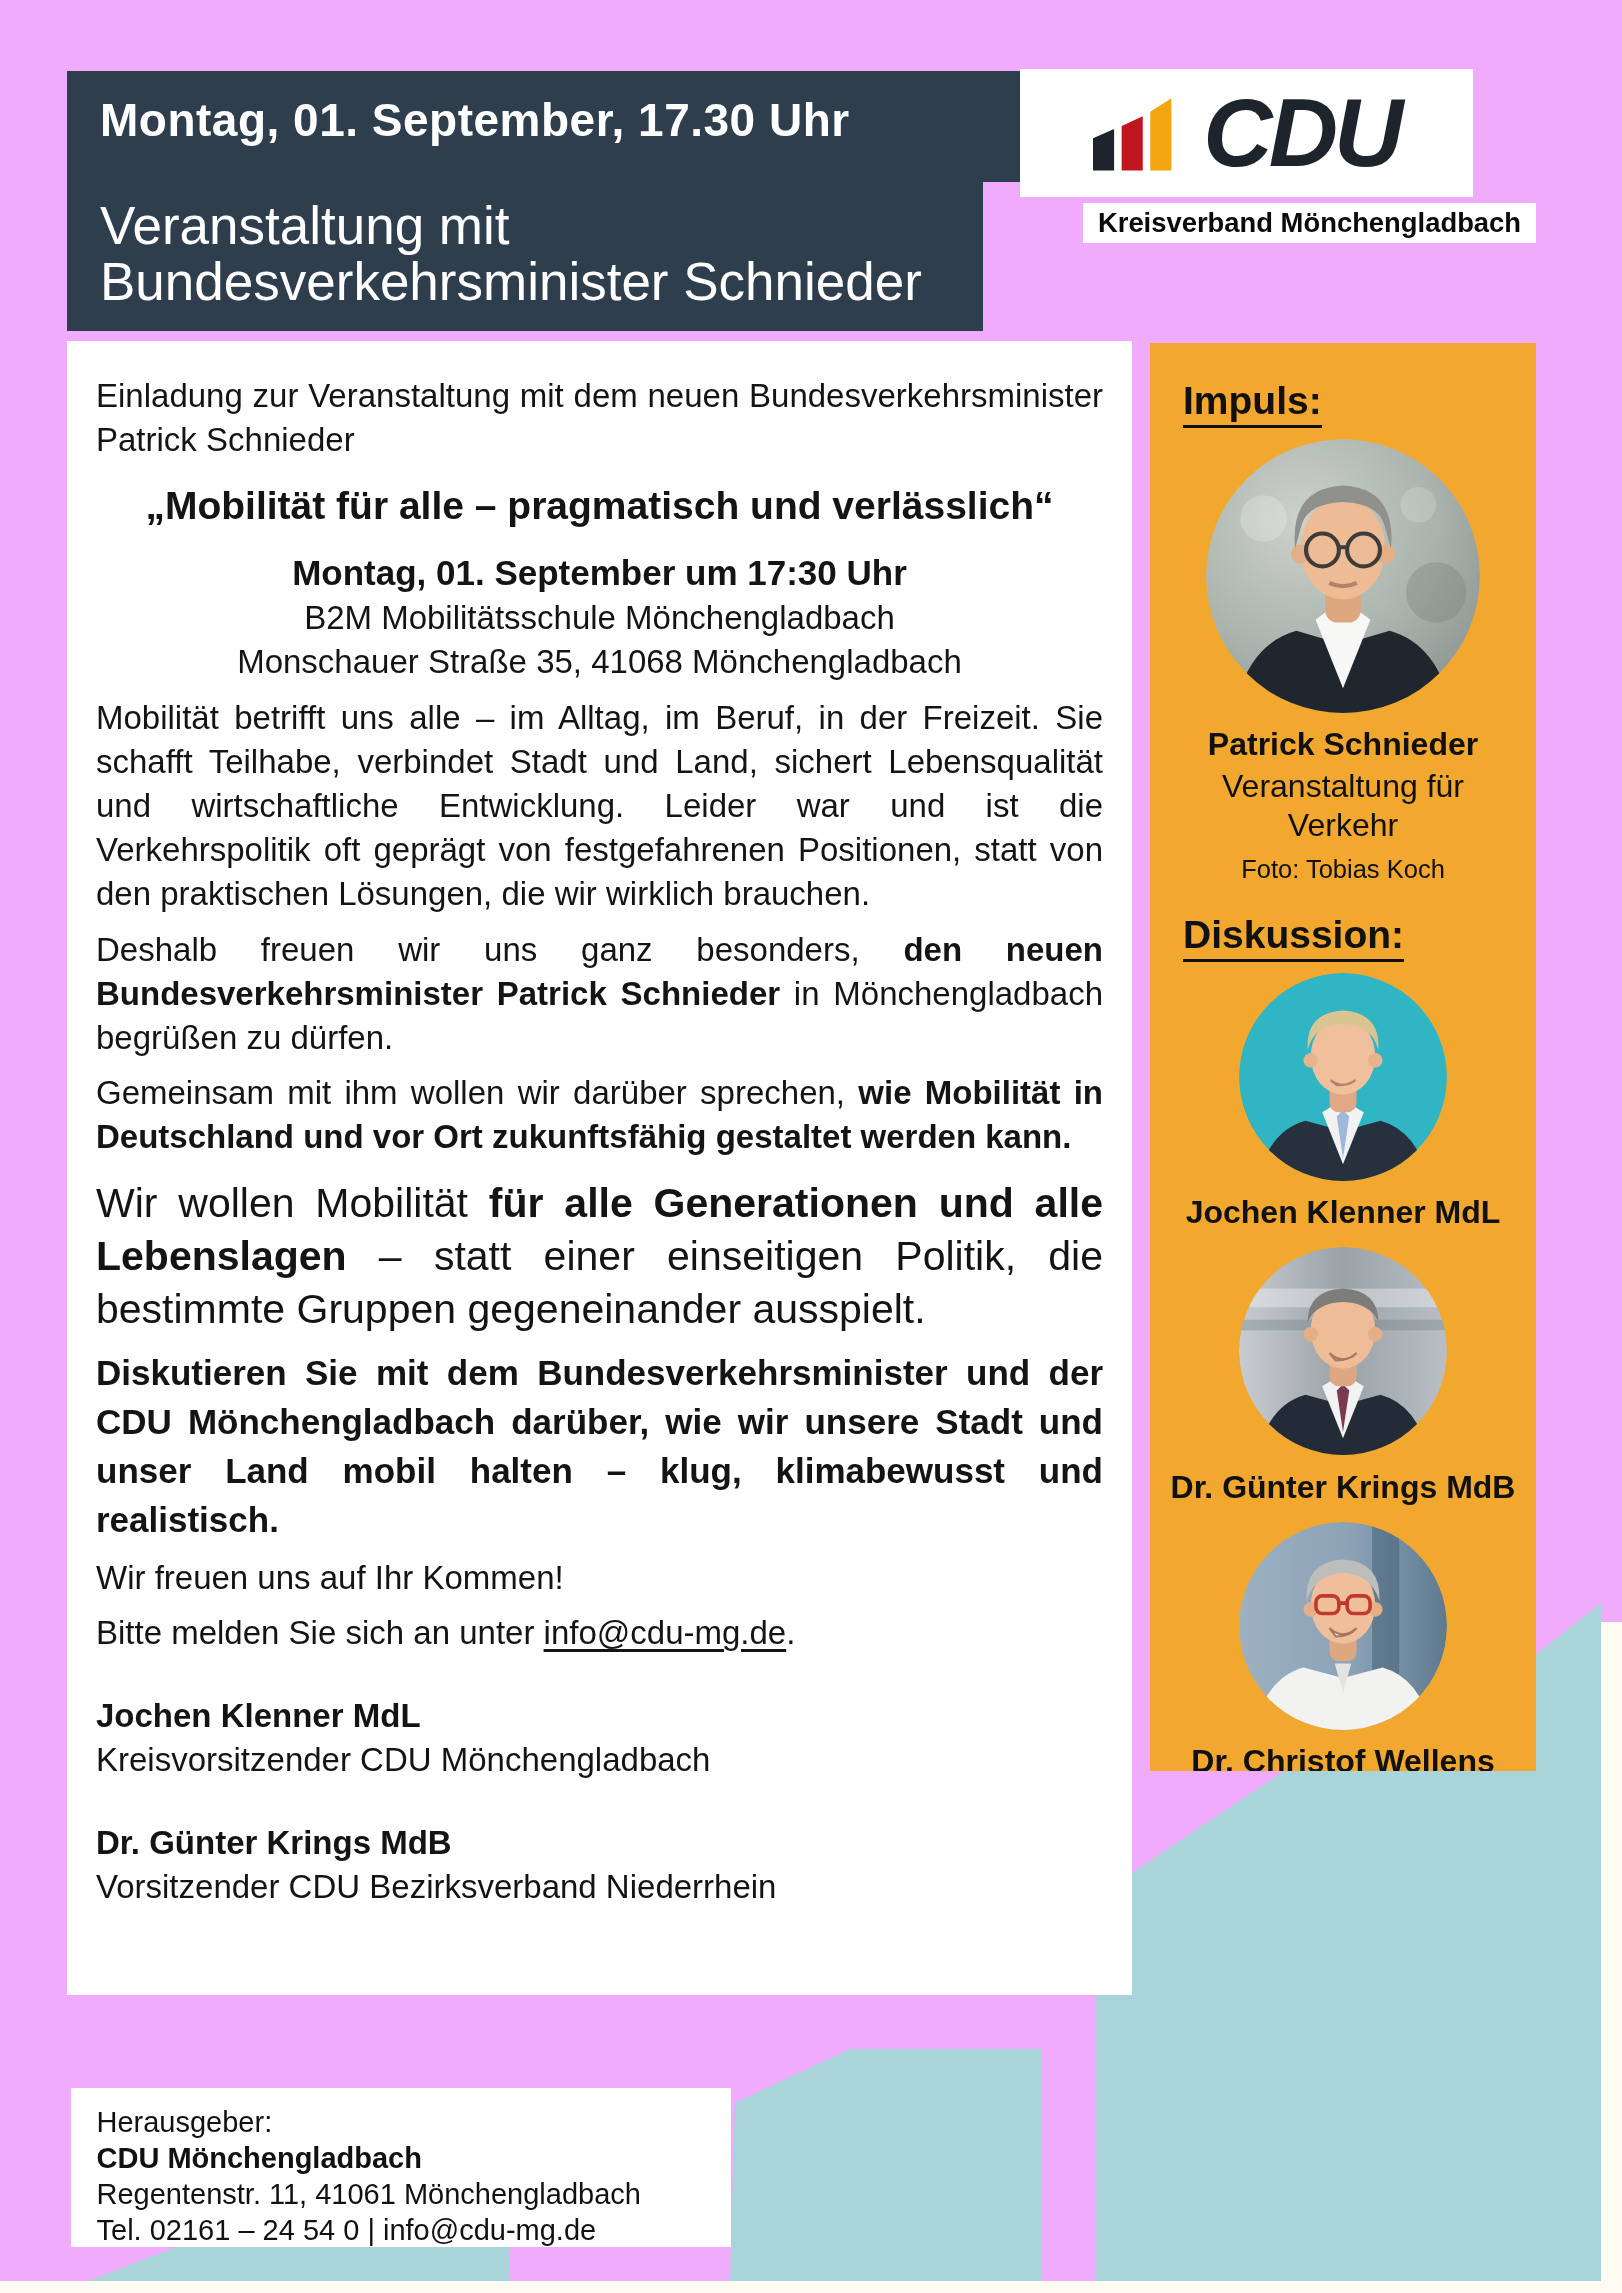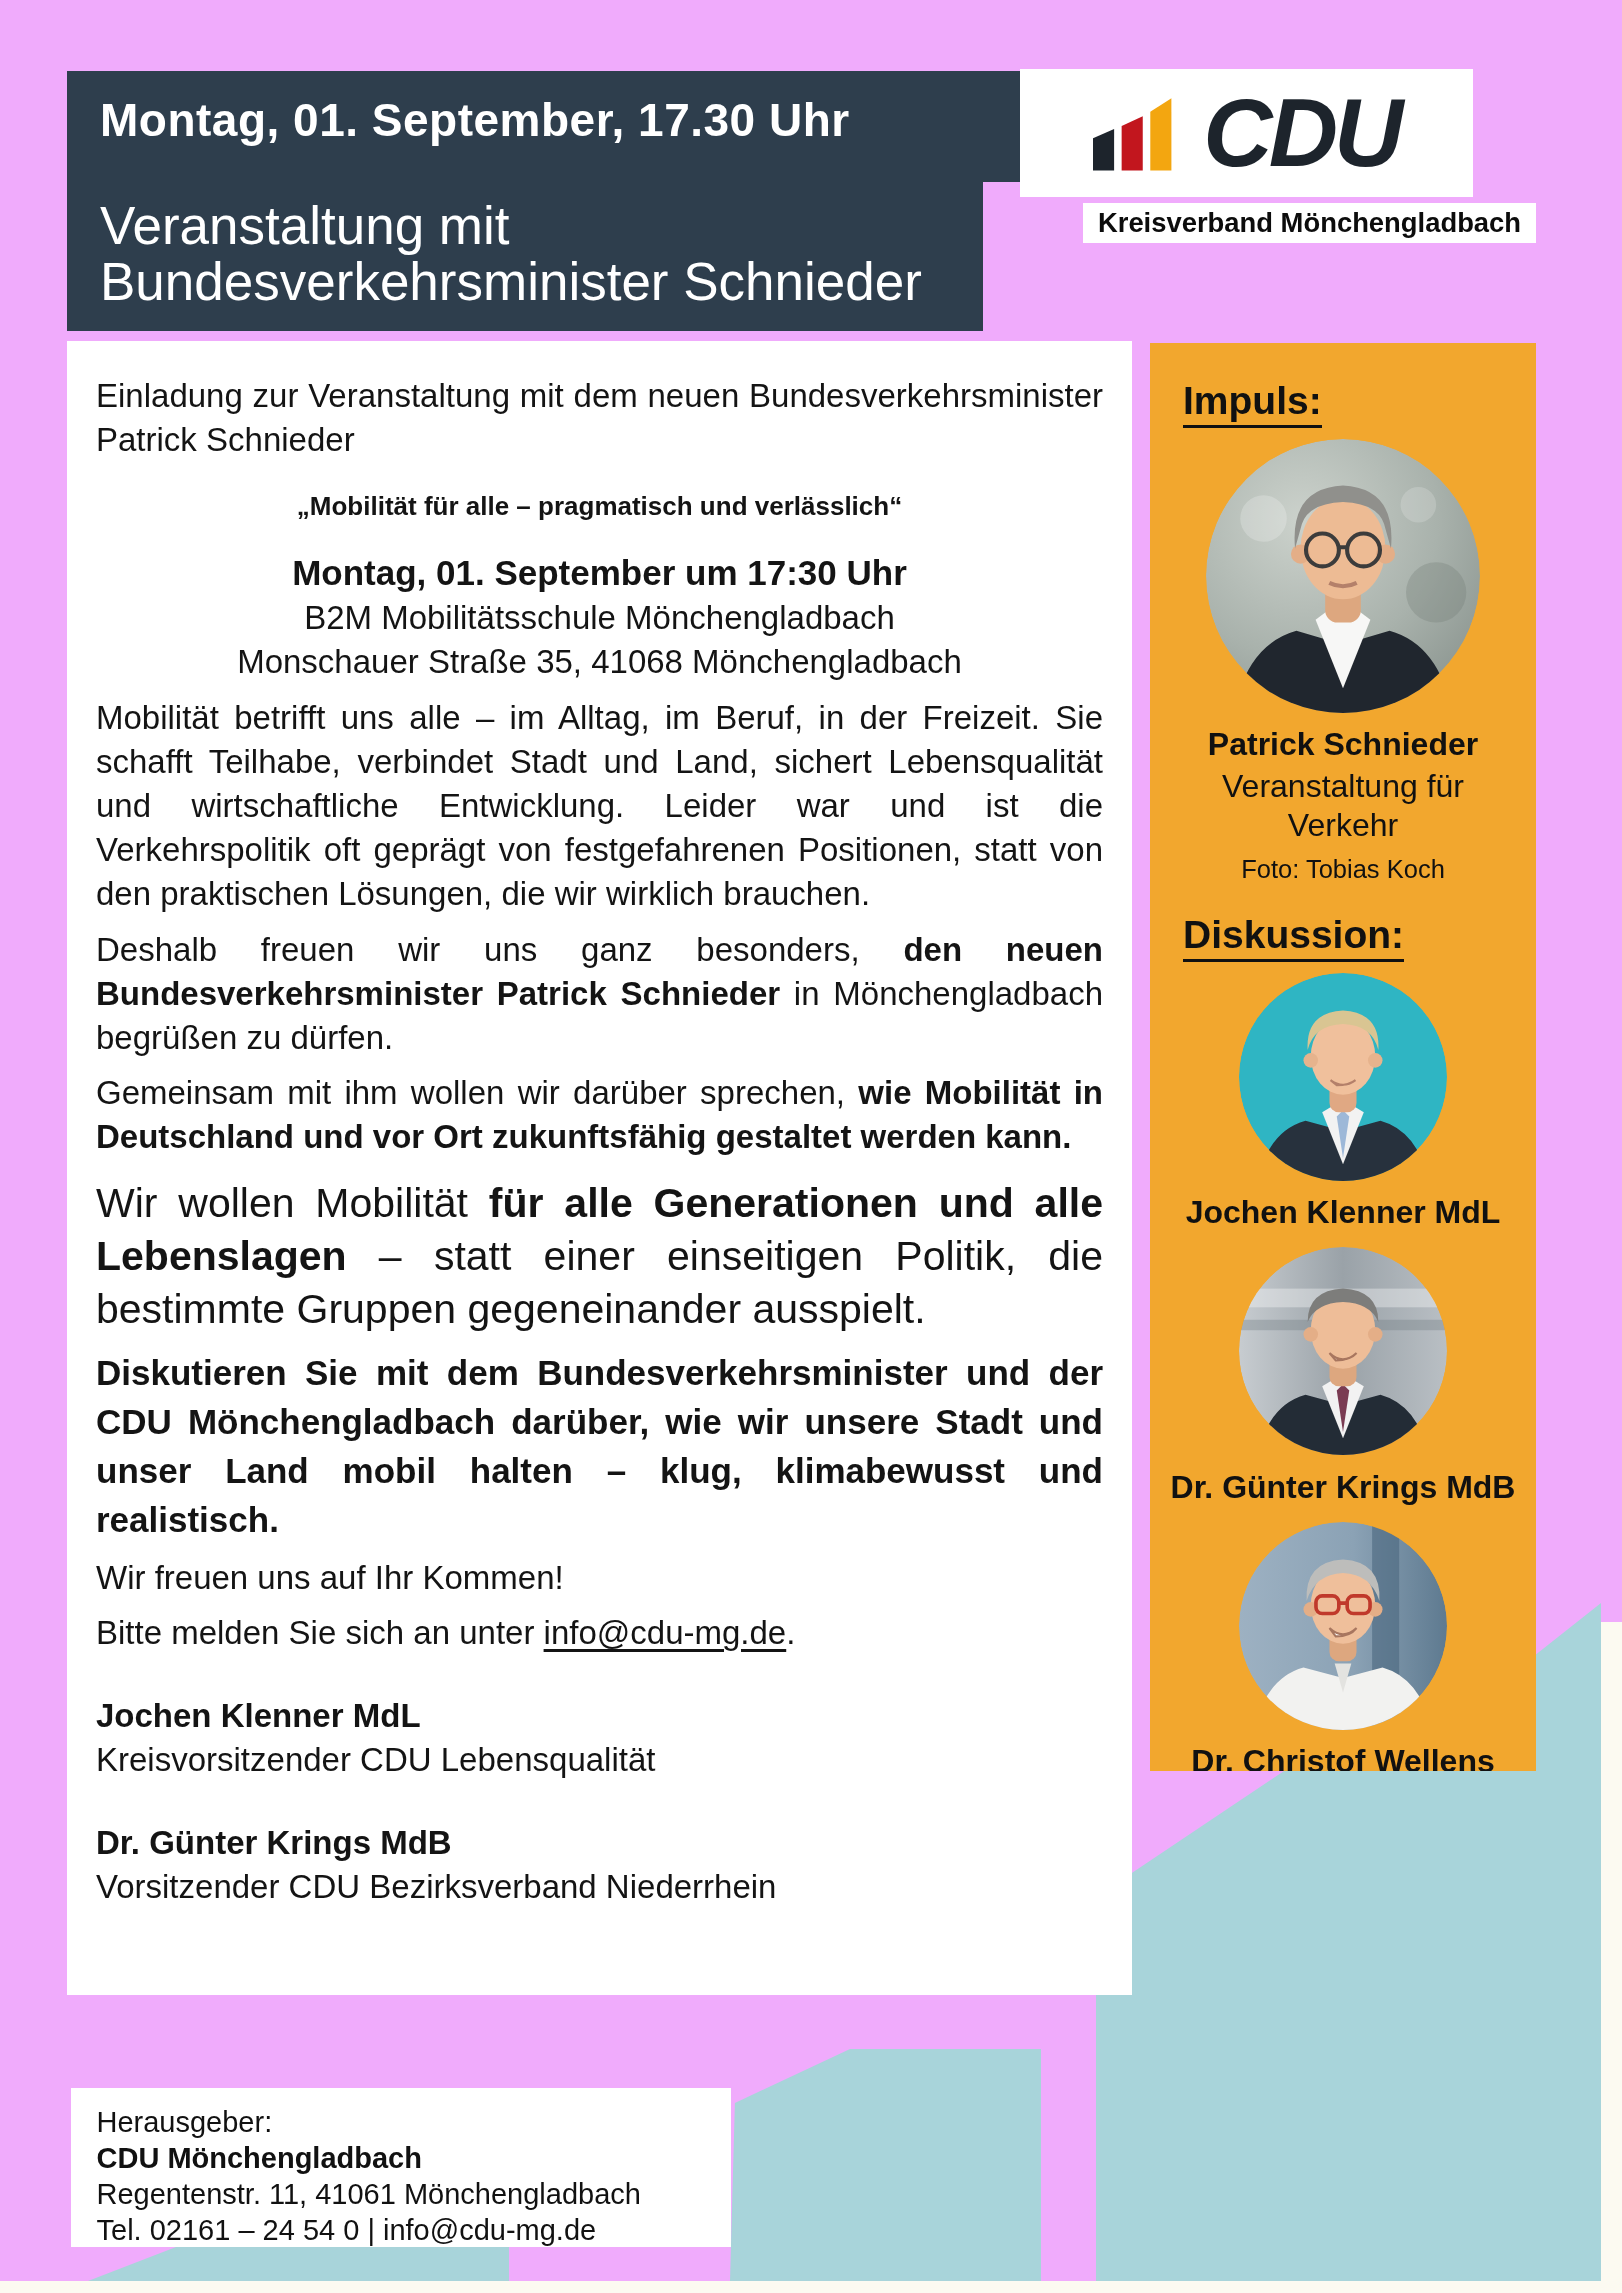--- a/index.html
+++ b/index.html
@@ -28,21 +28,21 @@
   .cdu-text { font-size:96px; font-weight:bold; font-style:italic; color:#1D242C; letter-spacing:-3.9px; line-height:1; }
   .logo-kv { position:absolute; left:1083px; top:203px; width:453px; height:40px; background:#fff;
     display:flex; align-items:center; justify-content:center; font-size:27.4px; font-weight:bold; color:#0c0c0c; }
 
   
   .main-box { position:absolute; left:67px; top:341px; width:1065px; height:1654px; background:#fff;
     padding:33px 29px; box-sizing:border-box; font-size:33px; line-height:44px; color:#141414; overflow:hidden; }
   .main-box p { margin:0 0 11.8px; text-align:justify; }
   .center { text-align:center !important; }
   .bd { font-weight:bold; }
-  .motto { font-size:26px; margin-top:21.6px !important; margin-bottom:23.5px !important; }
+  .motto { font-size:39px; margin-top:21.6px !important; margin-bottom:23.5px !important; }
   .when { font-size:35px; }
   .bigpara { font-size:41px; line-height:53px; margin-top:17.6px !important; }
   .boldpara { font-size:35px; line-height:49px; font-weight:bold; }
   .email-link { color:inherit; text-decoration:underline; text-underline-offset:4.9px; text-decoration-thickness:2.9px; }
   .sig { margin-top:39px; }
   .sig-name { font-weight:bold; }
 
   
   .sidebar { position:absolute; left:1150px; top:343px; width:386px; height:1428px; background:#F2A72E;
     box-sizing:border-box; padding-top:36px; text-align:center; color:#111; overflow:hidden; }
@@ -104,21 +104,21 @@
     </p>
     <p>Mobilität betrifft uns alle – im Alltag, im Beruf, in der Freizeit. Sie schafft Teilhabe, verbindet Stadt und Land, sichert Lebensqualität und wirtschaftliche Entwicklung. Leider war und ist die Verkehrspolitik oft geprägt von festgefahrenen Positionen, statt von den praktischen Lösungen, die wir wirklich brauchen.</p>
     <p><span>Deshalb freuen wir uns ganz besonders, </span><span class="bd">den neuen Bundesverkehrsminister Patrick Schnieder</span><span> in Mönchengladbach begrüßen zu dürfen.</span></p>
     <p><span>Gemeinsam mit ihm wollen wir darüber sprechen, </span><span class="bd">wie Mobilität in Deutschland und vor Ort zukunftsfähig gestaltet werden kann.</span></p>
     <p class="bigpara"><span>Wir wollen Mobilität </span><span class="bd">für alle Generationen und alle Lebenslagen</span><span> – statt einer einseitigen Politik, die bestimmte Gruppen gegeneinander ausspielt.</span></p>
     <p class="boldpara">Diskutieren Sie mit dem Bundesverkehrsminister und der CDU Mönchengladbach darüber, wie wir unsere Stadt und unser Land mobil halten – klug, klimabewusst und realistisch.</p>
     <p>Wir freuen uns auf Ihr Kommen!</p>
     <p><span>Bitte melden Sie sich an unter </span><a href="#" class="email-link">info@cdu-mg.de</a><span>.</span></p>
     <div class="sig">
       <div class="sig-name">Jochen Klenner MdL</div>
-      <div>Kreisvorsitzender CDU Lebensqualität</div>
+      <div>Kreisvorsitzender CDU Mönchengladbach</div>
     </div>
     <div class="sig">
       <div class="sig-name">Dr. Günter Krings MdB</div>
       <div>Vorsitzender CDU Bezirksverband Niederrhein</div>
     </div>
   </div>
 
   <div class="sidebar">
     <div class="side-heading"><span>Impuls:</span></div>
 

